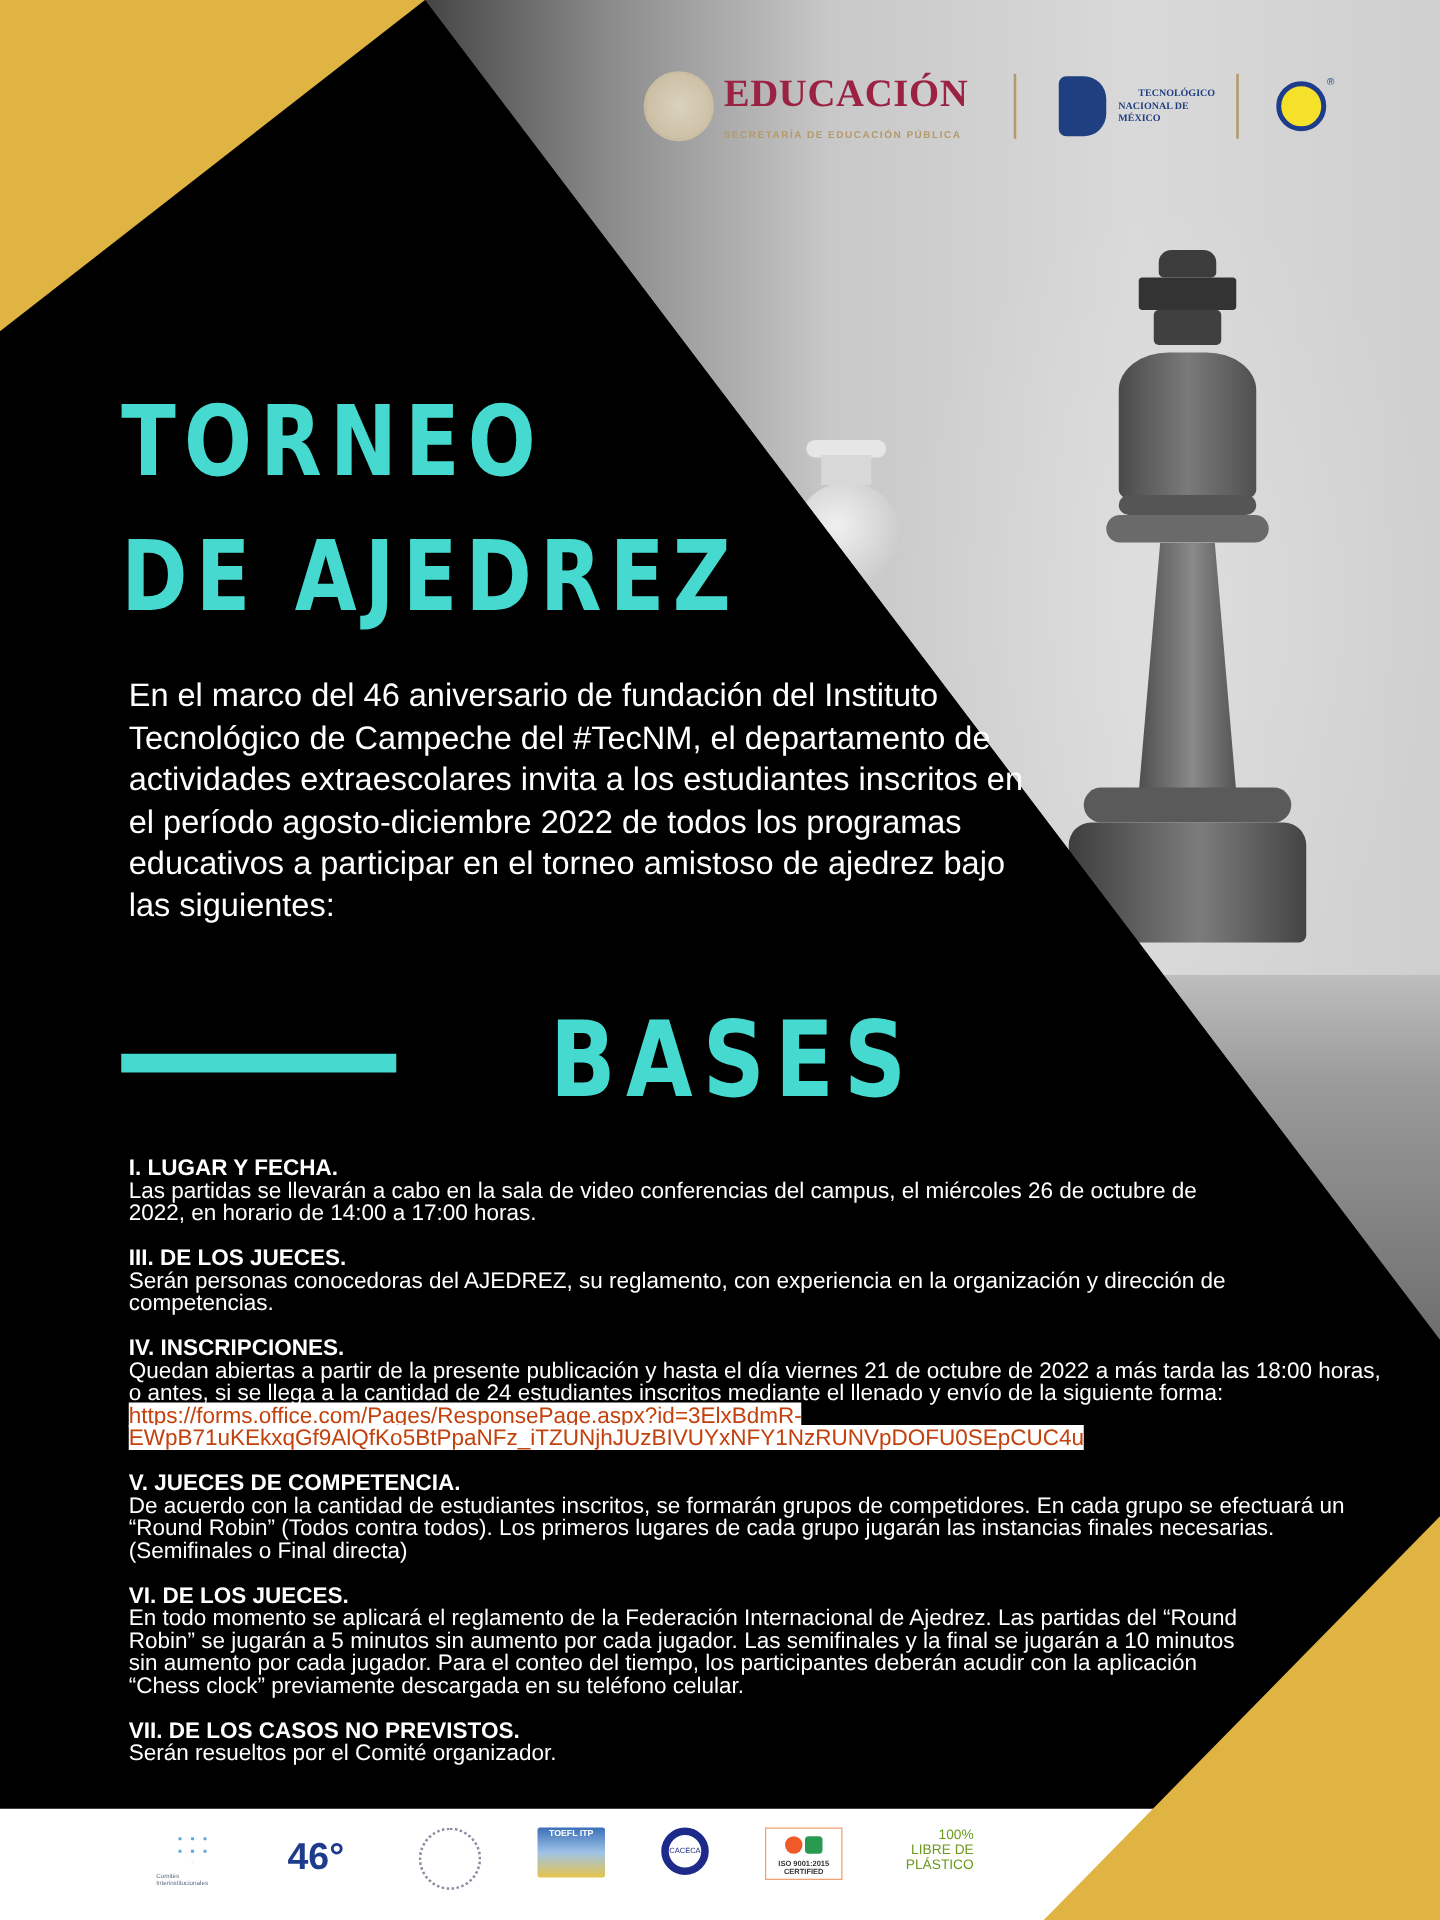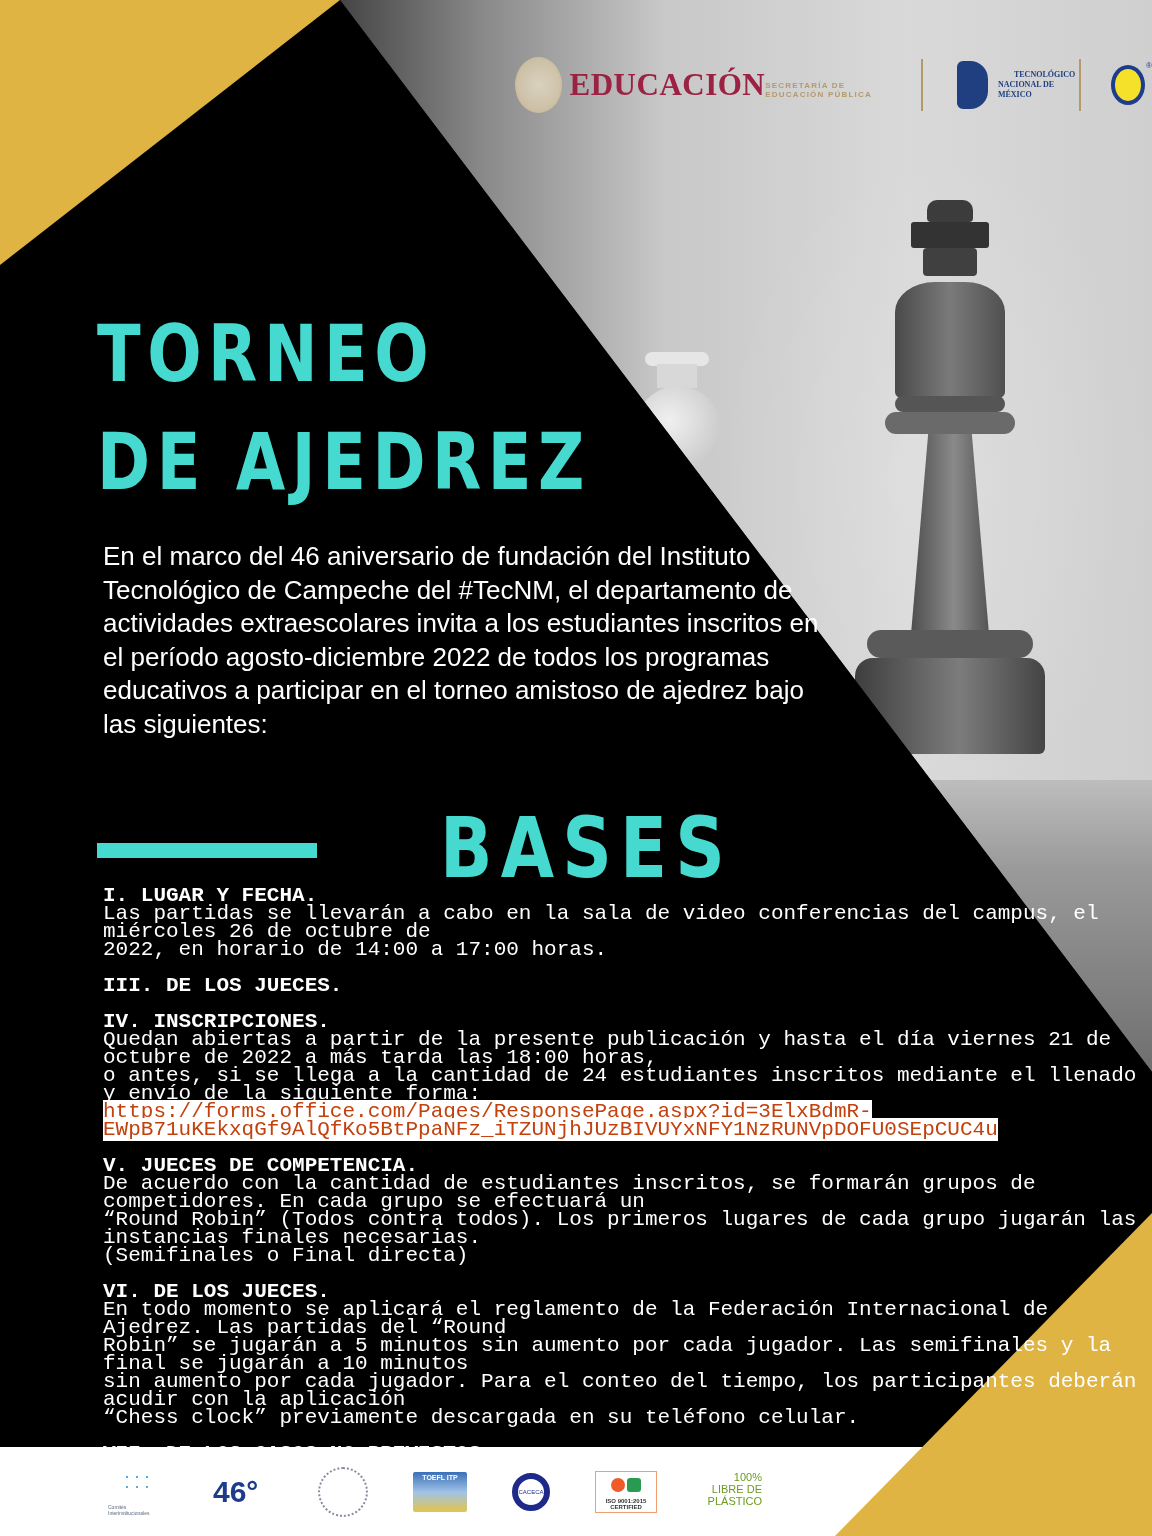--- a/index.html
+++ b/index.html
@@ -52,46 +52,46 @@
     .king .base1 { position:absolute; left:12px; top:430px; width:166px; height:28px; background:#5a5a5a; border-radius:14px; }
     .king .base2 { position:absolute; left:0; top:458px; width:190px; height:96px; background:linear-gradient(90deg,#3e3e3e,#7c7c7c 55%,#444); border-radius:18px 18px 6px 6px; }
     .pawn { position:absolute; left:635px; top:352px; width:100px; height:120px; }
     .pawn .head { position:absolute; left:10px; top:0; width:64px; height:14px; background:#e6e6e6; border-radius:8px; }
     .pawn .neck { position:absolute; left:22px; top:12px; width:40px; height:24px; background:#d8d8d8; }
     .pawn .body { position:absolute; left:0; top:34px; width:86px; height:86px; background:radial-gradient(circle at 40% 40%, #f0f0f0, #bdbdbd); border-radius:50%; }
 
     
     .logos { position:absolute; left:515px; top:55px; height:60px; display:flex; align-items:center; }
     .seal { width:52px; height:52px; border-radius:50%; border:2px solid #d7c6a4; background:radial-gradient(circle,#e9dfc8,#d3c19c); opacity:0.8; margin-right:8px; }
-    .edu-block { display:flex; }
+    .edu-block { display:flex; flex-direction:column; }
     .edu-title { font-family:"Liberation Serif", serif; font-weight:bold; font-size:31px; color:#9b2242; letter-spacing:0.5px; line-height:32px; }
     .edu-sub { font-family:"Liberation Sans", sans-serif; font-size:8px; color:#b49a6a; letter-spacing:1.2px; font-weight:bold; margin-top:12px; }
     .vsep { width:2px; height:52px; background:#b49a6a; margin:0 34px 0 36px; }
     .tec-logo { width:38px; height:48px; background:#1f3f80; border-radius:6px 18px 18px 6px; margin-right:10px; }
     .tec-text { font-size:8px; color:#1f3f80; font-weight:bold; line-height:10px; width:90px;font-family:Liberation Serif, serif; }
     .tec-text div:first-child { padding-left:16px; }
     .itc-seal { width:40px; height:40px; border-radius:50%; background:#f6e12a; border:4px solid #1e3c8c; box-sizing:border-box; }
     .reg { font-size:8px; color:#1e3c8c; align-self:flex-start; margin-left:1px; margin-top:6px; }
 
     
     .title { position:absolute; left:97px; top:300px; color:#45d9cf; font-family:"DejaVu Sans", sans-serif; font-weight:bold; font-size:78px; line-height:108px; letter-spacing:8px; transform:scaleX(0.82); transform-origin:left top; }
     .intro { position:absolute; left:103px; top:540px; width:720px; color:#fff; font-family:"Liberation Sans", sans-serif; font-size:26px; line-height:33.5px; }
 
     .rule { position:absolute; left:97px; top:843px; width:220px; height:15px; background:#45d9cf; }
     .bases { position:absolute; left:440px; top:800px; color:#45d9cf; font-family:"DejaVu Sans", sans-serif; font-weight:bold; font-size:84px; line-height:96px; letter-spacing:10px; transform:scaleX(0.82); transform-origin:left top; }
 
     
-    .rules { position:absolute; left:103px; top:887px; width:1040px; color:#fff; font-family:Liberation Mono, monospace; font-size:21px; line-height:18px; }
+    .rules { position:absolute; left:103px; top:925px; width:1040px; color:#fff; font-family:Liberation Sans, sans-serif; font-size:18px; line-height:18px; }
     .sec { margin-bottom:18px; }
     .sec-h { font-weight:bold; }
     .sec-b { white-space:pre-line; }
     .link { display:inline; background:#fff; color:#c2410c; white-space:pre-line; }
 
     
-    .footer-logos { position:absolute; left:108px; top:1462px; height:60px; display:flex; align-items:center; }
+    .footer-logos { position:absolute; left:125px; top:1462px; height:60px; display:flex; align-items:flex-start; }
     .flogo { width:60px; height:48px; margin-right:45px; position:relative; }
     .flogo.ciees::before { content:""; position:absolute; left:14px; top:4px; width:30px; height:24px; border-radius:50%; background:radial-gradient(circle,#5aa7d9 20%,transparent 22%) 0 0/10px 10px; }
     .flogo.ciees .lbl { position:absolute; bottom:0; left:0; font-size:5px; color:#5a6a80; }
     .flogo.a46 { font-weight:bold; font-size:30px; color:#e0a800; line-height:48px; }
     .flogo.a46 span { color:#1e3c8c; }
     .flogo.circle-people { width:50px; height:50px; border-radius:50%; border:2px dotted #8a8aa0; box-sizing:border-box; }
     .flogo.toefl { width:54px; height:40px; background:linear-gradient(180deg,#3a6fb7,#9fc3e8 50%,#e5c44a); border-radius:2px; font-size:7px; color:#fff; font-weight:bold; text-align:center; line-height:12px; }
     .flogo.caceca { width:38px; height:38px; border-radius:50%; border:6px solid #1e2a8a; box-sizing:border-box; font-size:6px; color:#1e2a8a; text-align:center; line-height:26px; }
     .flogo.inr { width:60px; height:40px; border:1px solid #f2a070; font-size:6px; text-align:center; color:#333; font-weight:bold; }
     .flogo.inr .top { height:26px; display:flex; gap:2px; justify-content:center; align-items:center; }
@@ -154,20 +154,22 @@
 <div class="bases">BASES</div>
 
 <div class="rules">
   <div class="sec">
     <div class="sec-h">I. LUGAR Y FECHA.</div>
     <div class="sec-b">Las partidas se llevarán a cabo en la sala de video conferencias del campus, el miércoles 26 de octubre de
 2022, en horario de 14:00 a 17:00 horas.</div>
   </div>
   <div class="sec">
     <div class="sec-h">III. DE LOS JUECES.</div>
+    <div class="sec-b">Serán personas conocedoras del AJEDREZ, su reglamento, con experiencia en la organización y dirección de
+competencias.</div>
   </div>
   <div class="sec">
     <div class="sec-h">IV. INSCRIPCIONES.</div>
     <div class="sec-b">Quedan abiertas a partir de la presente publicación y hasta el día viernes 21 de octubre de 2022 a más tarda las 18:00 horas,
 o antes, si se llega a la cantidad de 24 estudiantes inscritos mediante el llenado y envío de la siguiente forma:</div>
     <a class="link">https://forms.office.com/Pages/ResponsePage.aspx?id=3ElxBdmR-
 EWpB71uKEkxqGf9AlQfKo5BtPpaNFz_iTZUNjhJUzBIVUYxNFY1NzRUNVpDOFU0SEpCUC4u</a>
   </div>
   <div class="sec">
     <div class="sec-h">V. JUECES DE COMPETENCIA.</div>

